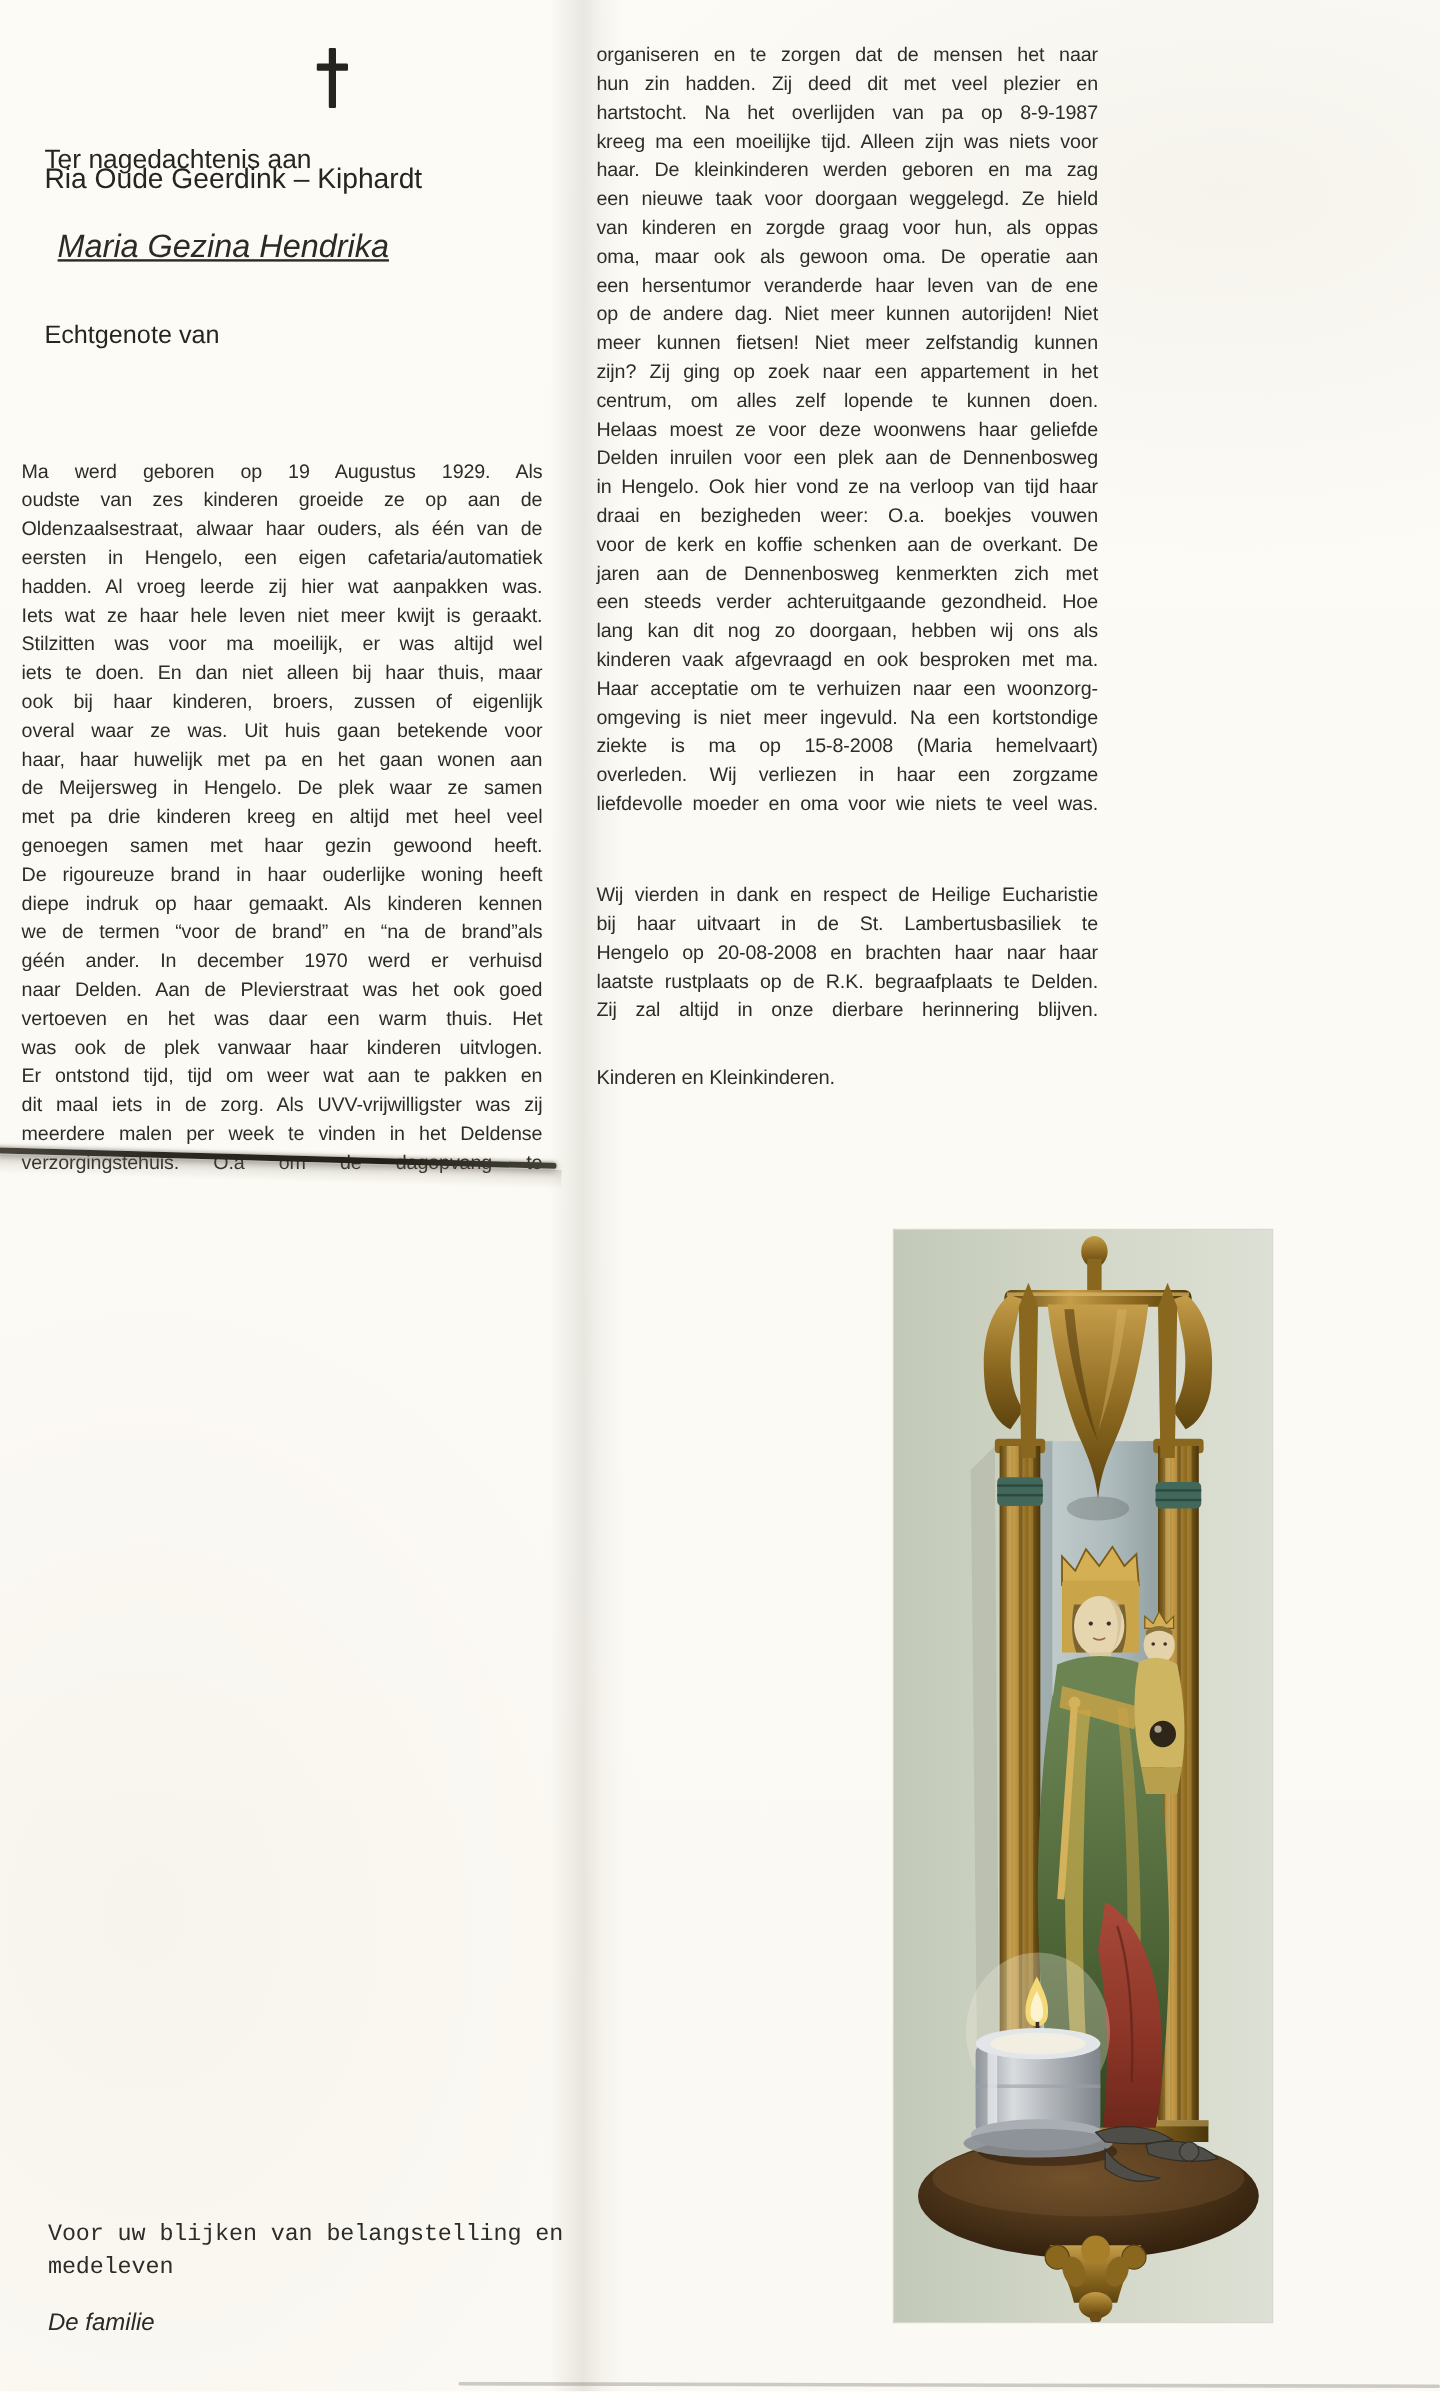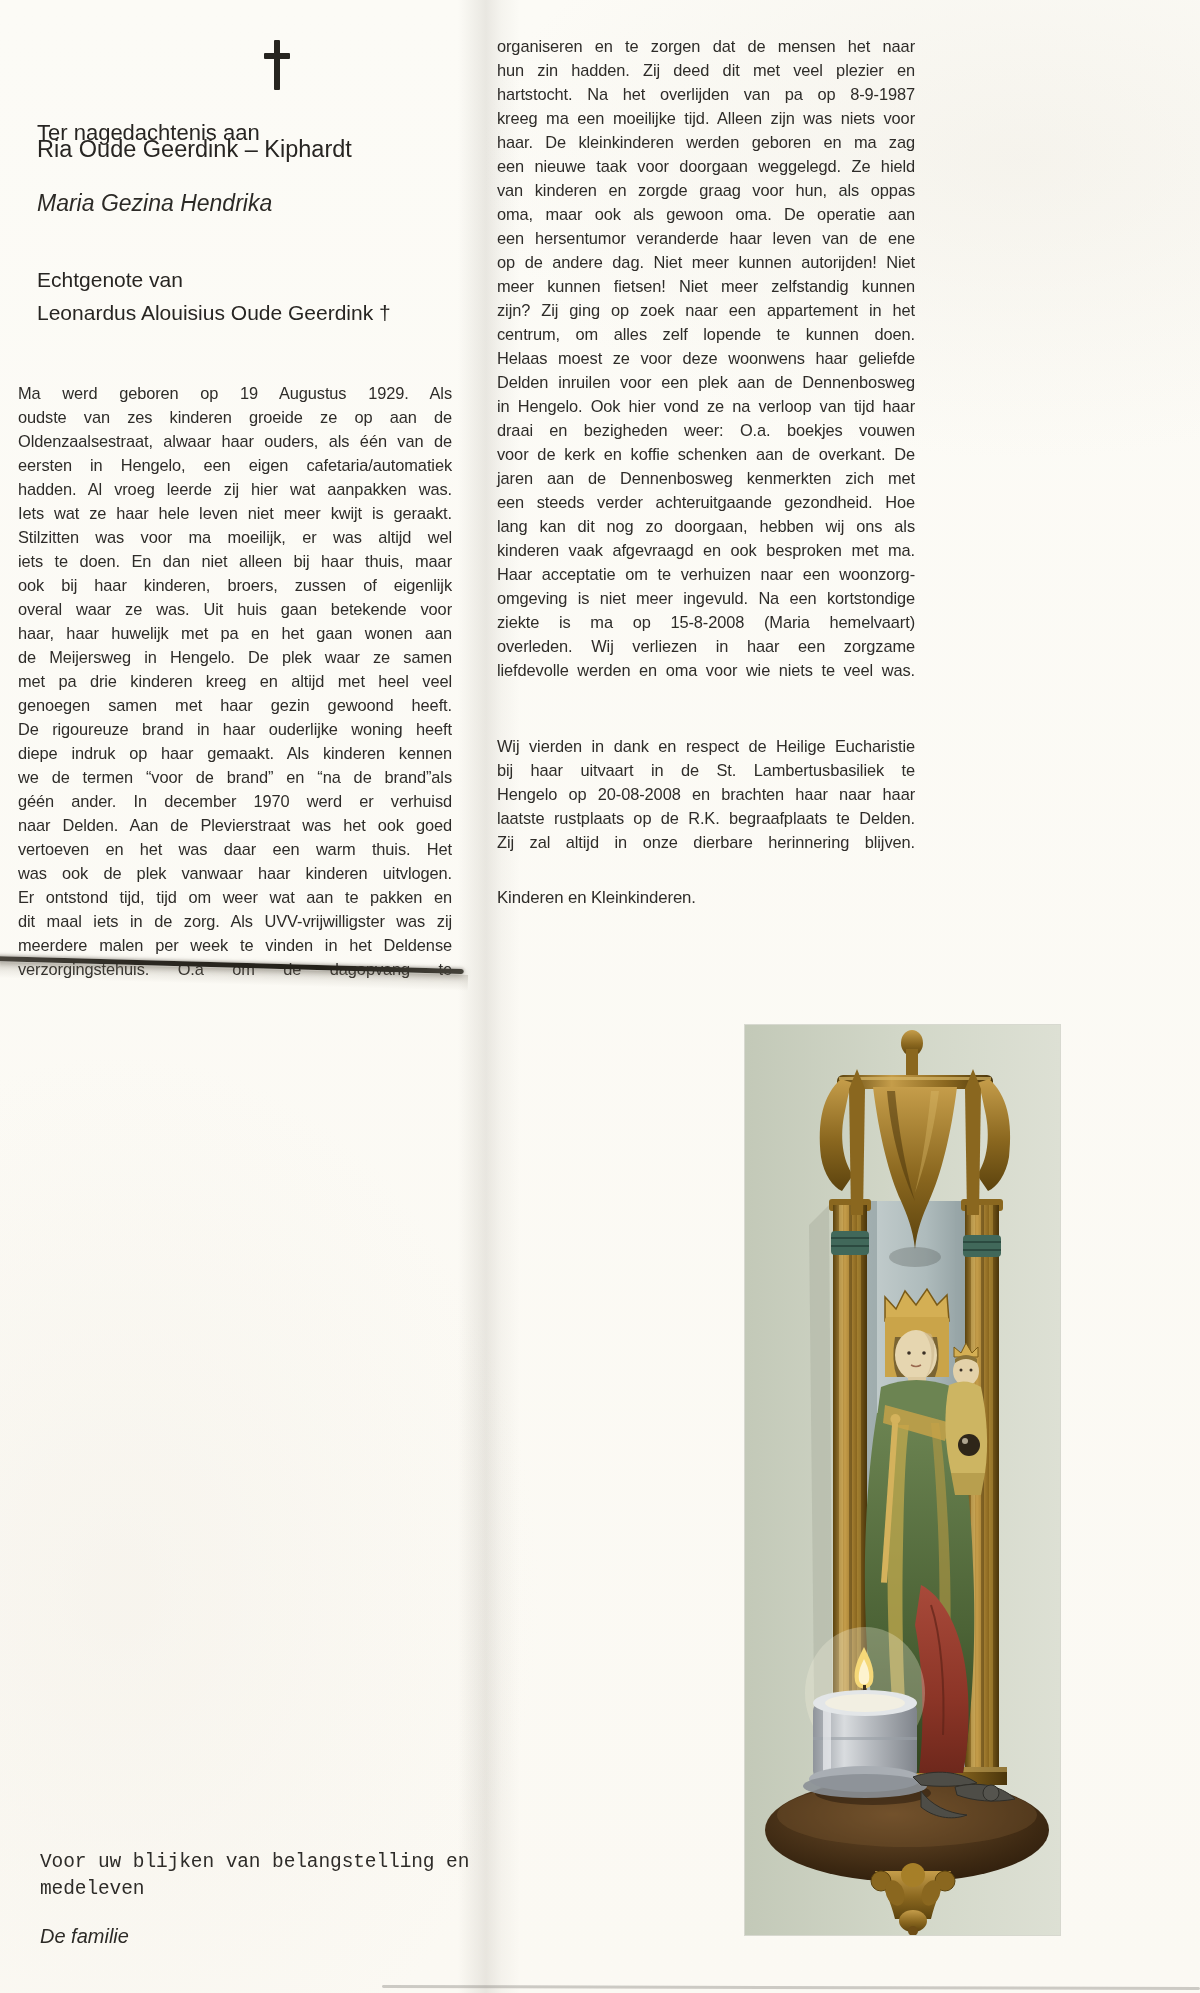--- a/index.html
+++ b/index.html
@@ -15,21 +15,21 @@
   
   .fold-v{position:absolute;left:458px;top:0;width:62px;height:1993px;
     background:linear-gradient(90deg,rgba(0,0,0,0),rgba(116,110,98,.14) 45%,rgba(116,110,98,.05) 70%,rgba(0,0,0,0));}
   
   .header{position:absolute;left:37px;top:0;width:480px;height:360px;text-align:left;}
   .cross{position:absolute;left:0;right:0;top:40px;height:52px;}
   .cross .cv{position:absolute;left:50%;margin-left:-3px;top:0;width:6px;height:50px;background:#26241f;border-radius:1px;}
   .cross .ch{position:absolute;left:50%;margin-left:-13px;top:13px;width:26px;height:6px;background:#26241f;border-radius:1px;}
   .h1{position:absolute;left:0;right:0;top:120px;font-size:22px;color:#272522;}
   .h2{position:absolute;left:0;right:0;top:136px;font-size:23.5px;color:#272522;}
-  .h3{position:absolute;left:0;right:0;top:190px;font-size:23px;font-style:italic;color:#2c2a26;}
+  .h3{position:absolute;left:11px;right:0;top:190px;font-size:27px;font-style:italic;color:#2c2a26;text-decoration:underline;}
   .h4{position:absolute;left:0;right:0;top:268px;font-size:21px;color:#272522;}
   .h5{position:absolute;left:0;right:0;top:301px;font-size:21px;color:#272522;}
   
   .textcol{position:absolute;font-size:16.4px;line-height:24px;letter-spacing:-0.1px;color:#2e2c29;}
   .textcol .tline{text-align:justify;text-align-last:justify;height:24px;}
   .leftcol{left:18px;top:356px;width:434px;margin-top:25px;}
   .rightcol{left:497px;top:34px;width:418px;}
   .rightcol2{left:497px;top:734px;width:418px;}
   .sig{position:absolute;left:497px;top:888px;font-size:16.8px;letter-spacing:-0.1px;}
   
@@ -61,21 +61,20 @@
 
   <div class="header">
     <div class="cross">
       <span class="cv"></span>
       <span class="ch"></span>
     </div>
     <div class="h1">Ter nagedachtenis aan</div>
     <div class="h2">Ria Oude Geerdink – Kiphardt</div>
     <div class="h3">Maria Gezina Hendrika</div>
     <div class="h4">Echtgenote van</div>
-    <div class="h5">Leonardus Alouisius Oude Geerdink †</div>
   </div>
 
   <div class="textcol leftcol">
       <div class="tline">Ma werd geboren op 19 Augustus 1929. Als</div>
       <div class="tline">oudste van zes kinderen groeide ze op aan de</div>
       <div class="tline">Oldenzaalsestraat, alwaar haar ouders, als één van de</div>
       <div class="tline">eersten in Hengelo, een eigen cafetaria/automatiek</div>
       <div class="tline">hadden. Al vroeg leerde zij hier wat aanpakken was.</div>
       <div class="tline">Iets wat ze haar hele leven niet meer kwijt is geraakt.</div>
       <div class="tline">Stilzitten was voor ma moeilijk, er was altijd wel</div>
@@ -119,21 +118,21 @@
       <div class="tline">draai en bezigheden weer: O.a. boekjes vouwen</div>
       <div class="tline">voor de kerk en koffie schenken aan de overkant. De</div>
       <div class="tline">jaren aan de Dennenbosweg kenmerkten zich met</div>
       <div class="tline">een steeds verder achteruitgaande gezondheid. Hoe</div>
       <div class="tline">lang kan dit nog zo doorgaan, hebben wij ons als</div>
       <div class="tline">kinderen vaak afgevraagd en ook besproken met ma.</div>
       <div class="tline">Haar acceptatie om te verhuizen naar een woonzorg-</div>
       <div class="tline">omgeving is niet meer ingevuld. Na een kortstondige</div>
       <div class="tline">ziekte is ma op 15-8-2008 (Maria hemelvaart)</div>
       <div class="tline">overleden. Wij verliezen in haar een zorgzame</div>
-      <div class="tline">liefdevolle werden en oma voor wie niets te veel was.</div>
+      <div class="tline">liefdevolle moeder en oma voor wie niets te veel was.</div>
     </div>
 
   <div class="textcol rightcol2">
       <div class="tline">Wij vierden in dank en respect de Heilige Eucharistie</div>
       <div class="tline">bij haar uitvaart in de St. Lambertusbasiliek te</div>
       <div class="tline">Hengelo op 20-08-2008 en brachten haar naar haar</div>
       <div class="tline">laatste rustplaats op de R.K. begraafplaats te Delden.</div>
       <div class="tline">Zij zal altijd in onze dierbare herinnering blijven.</div>
     </div>
 

